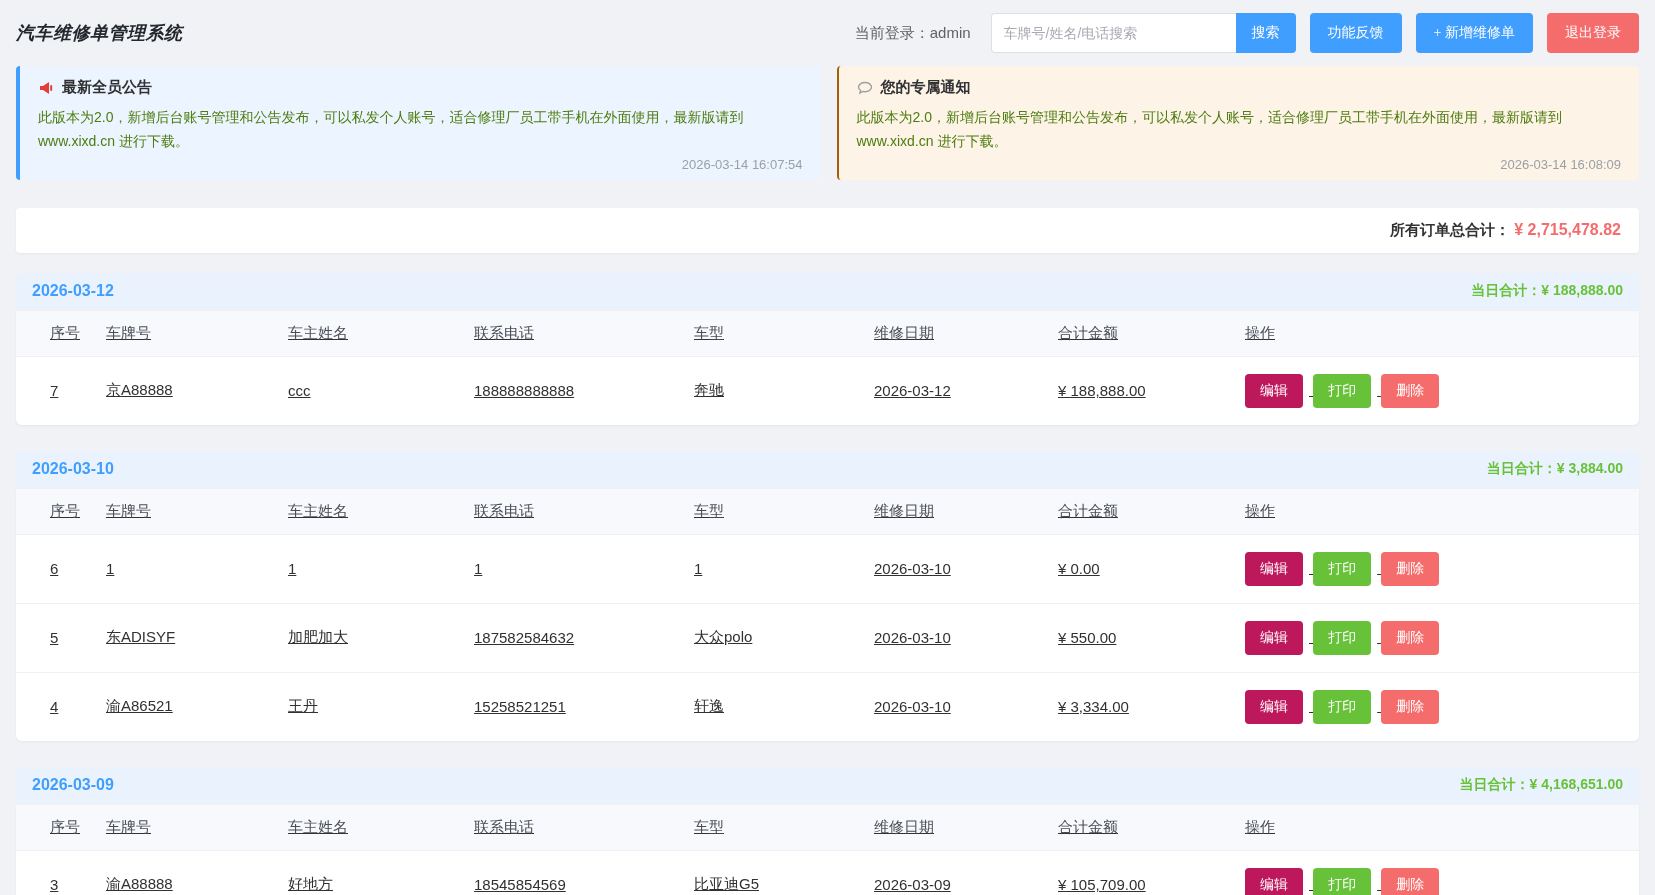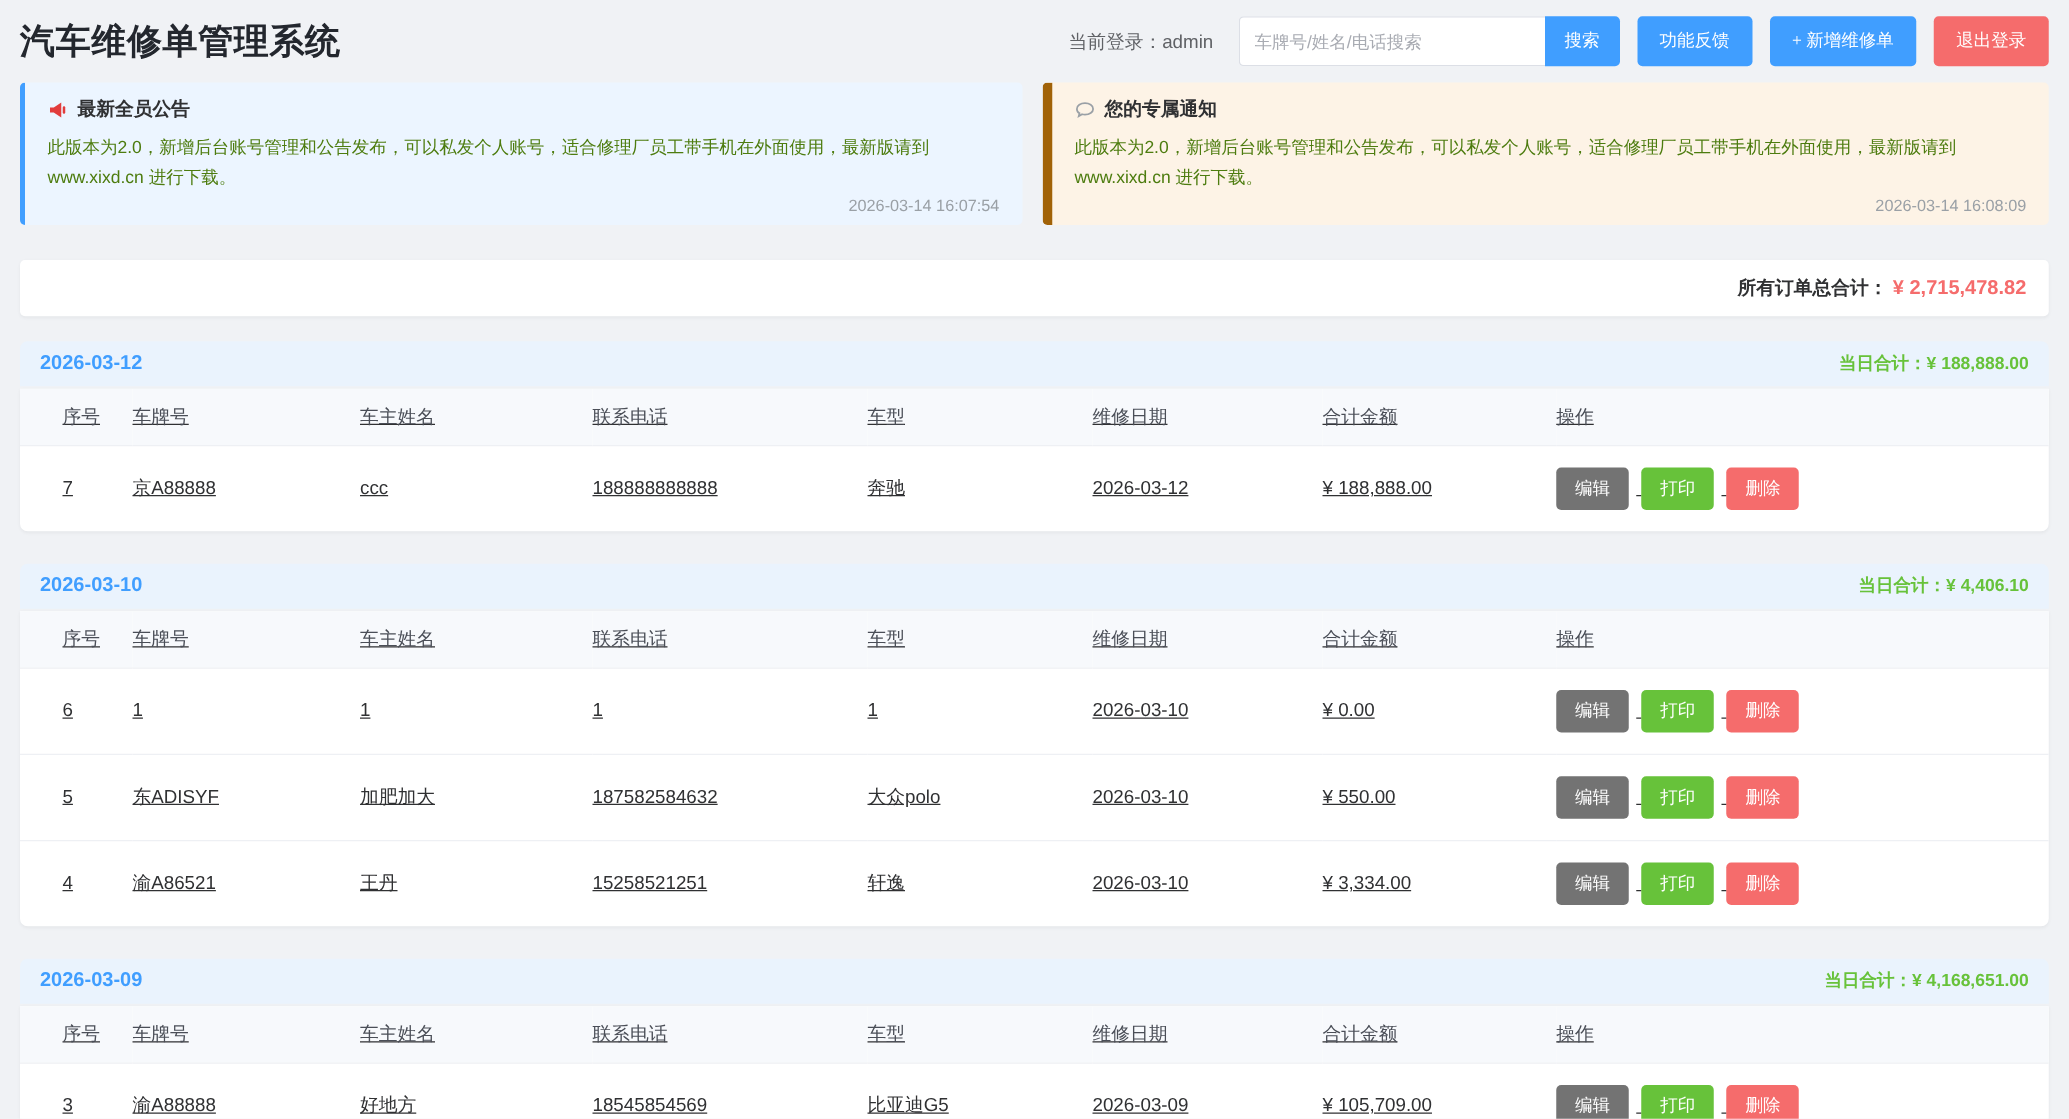--- a/index.html
+++ b/index.html
@@ -5,21 +5,21 @@
   * { box-sizing: border-box; margin: 0; padding: 0; }
   html,body { width: 1655px; height: 895px; overflow: hidden; }
   body {
     font-family: "Liberation Sans", "DejaVu Sans", sans-serif;
     background: #f0f2f5;
     color: #303133;
   }
 
   
   .topbar { display: flex; justify-content: space-between; align-items: center; padding: 13px 16px; }
-  .app-title { font-size: 28px; font-weight: bold; color: #23272e; letter-spacing: .5px; }
+  .app-title { font-size: 18px; font-weight: bold; color: #23272e; letter-spacing: .5px; font-style: italic; }
   .topbar-right { display: flex; align-items: center; }
   .login-info { color: #606266; font-size: 15px; margin-right: 20px; white-space: nowrap; }
   .search-group { display: flex; }
   .search-input {
     width: 245px; height: 40px; border: 1px solid #dcdfe6; border-right: none;
     border-radius: 4px 0 0 4px; padding: 0 12px; font-size: 14px; color: #606266;
     outline: none; background: #fff; font-family: inherit;
   }
   .search-input::placeholder { color: #a8abb2; }
   .btn {
@@ -28,21 +28,21 @@
   }
   .btn-blue { background: #409eff; }
   .btn-red  { background: #f56c6c; }
   .btn-search { border-radius: 0 4px 4px 0; padding: 0 16px; }
   .ml { margin-left: 14px; }
 
   
   .notices { display: flex; gap: 16px; padding: 0 16px; }
   .notice { flex: 1; border-radius: 4px; padding: 12px 18px 8px; }
   .notice-blue   { background: #ecf5ff; border-left: 4px solid #409eff; }
-  .notice-orange { background: #fdf3e6; border-left: 8px solid #a16207; }
+  .notice-orange { background: #fdf3e6; border-left: 2px solid #a16207; }
   .notice-title { display: flex; align-items: center; gap: 8px; font-weight: bold; font-size: 15px; color: #303133; margin-bottom: 9px; }
   .notice-body { font-size: 14px; color: #4d7c0f; line-height: 1.7; }
   .notice-time { text-align: right; color: #9aa0a6; font-size: 13px; margin-top: 3px; }
   .nicon { display: inline-flex; width: 16px; height: 16px; }
 
   
   .total-bar {
     background: #fff; margin: 28px 16px 20px; border-radius: 4px; padding: 13px 18px;
     text-align: right; box-shadow: 0 1px 3px rgba(0,0,0,.05); font-size: 15px;
   }
@@ -60,21 +60,21 @@
   .table-card { background: #fff; border-radius: 0 0 6px 6px; box-shadow: 0 1px 3px rgba(0,0,0,.05); overflow: hidden; }
   table { width: 100%; border-collapse: collapse; font-size: 15px; table-layout: fixed; text-decoration: underline; }
   thead tr { background: #f7f9fc; }
   th { text-align: left; font-weight: normal; color: #4a4e57; padding: 13px 0; }
   td { text-align: left; padding: 17px 0; border-top: 1px solid #eef0f4; color: #303133; }
   .col-0 { padding-left: 34px; }
   .act {
     border: none; border-radius: 4px; color: #fff; font-size: 14px;
     padding: 8px 15px; margin-right: 6px; cursor: pointer; font-family: inherit;
   }
-  .act-edit   { background: #737373; }
+  .act-edit   { background: #be185d; }
   .act-print  { background: #67c23a; }
   .act-delete { background: #f56c6c; }
 </style>
 </head>
 <body>
 
 <div class="page">
 
   <header class="topbar">
     <h1 class="app-title">汽车维修单管理系统</h1>
@@ -169,21 +169,21 @@
     </td>
   </tr>
 </tbody>
       </table>
     </div>
   </section>
 
   <section class="day-section">
     <div class="day-header">
       <span class="day-date">2026-03-10</span>
-      <span class="day-total"><span class="dt-label">当日合计：</span><span class="dt-amount">¥ 4,406.10</span></span>
+      <span class="day-total"><span class="dt-label">当日合计：</span><span class="dt-amount">¥ 3,884.00</span></span>
     </div>
     <div class="table-card">
       <table>
         <colgroup>
           <col style="width:90px">
               <col style="width:182px">
               <col style="width:186px">
               <col style="width:220px">
           <col style="width:180px">
               <col style="width:184px">

